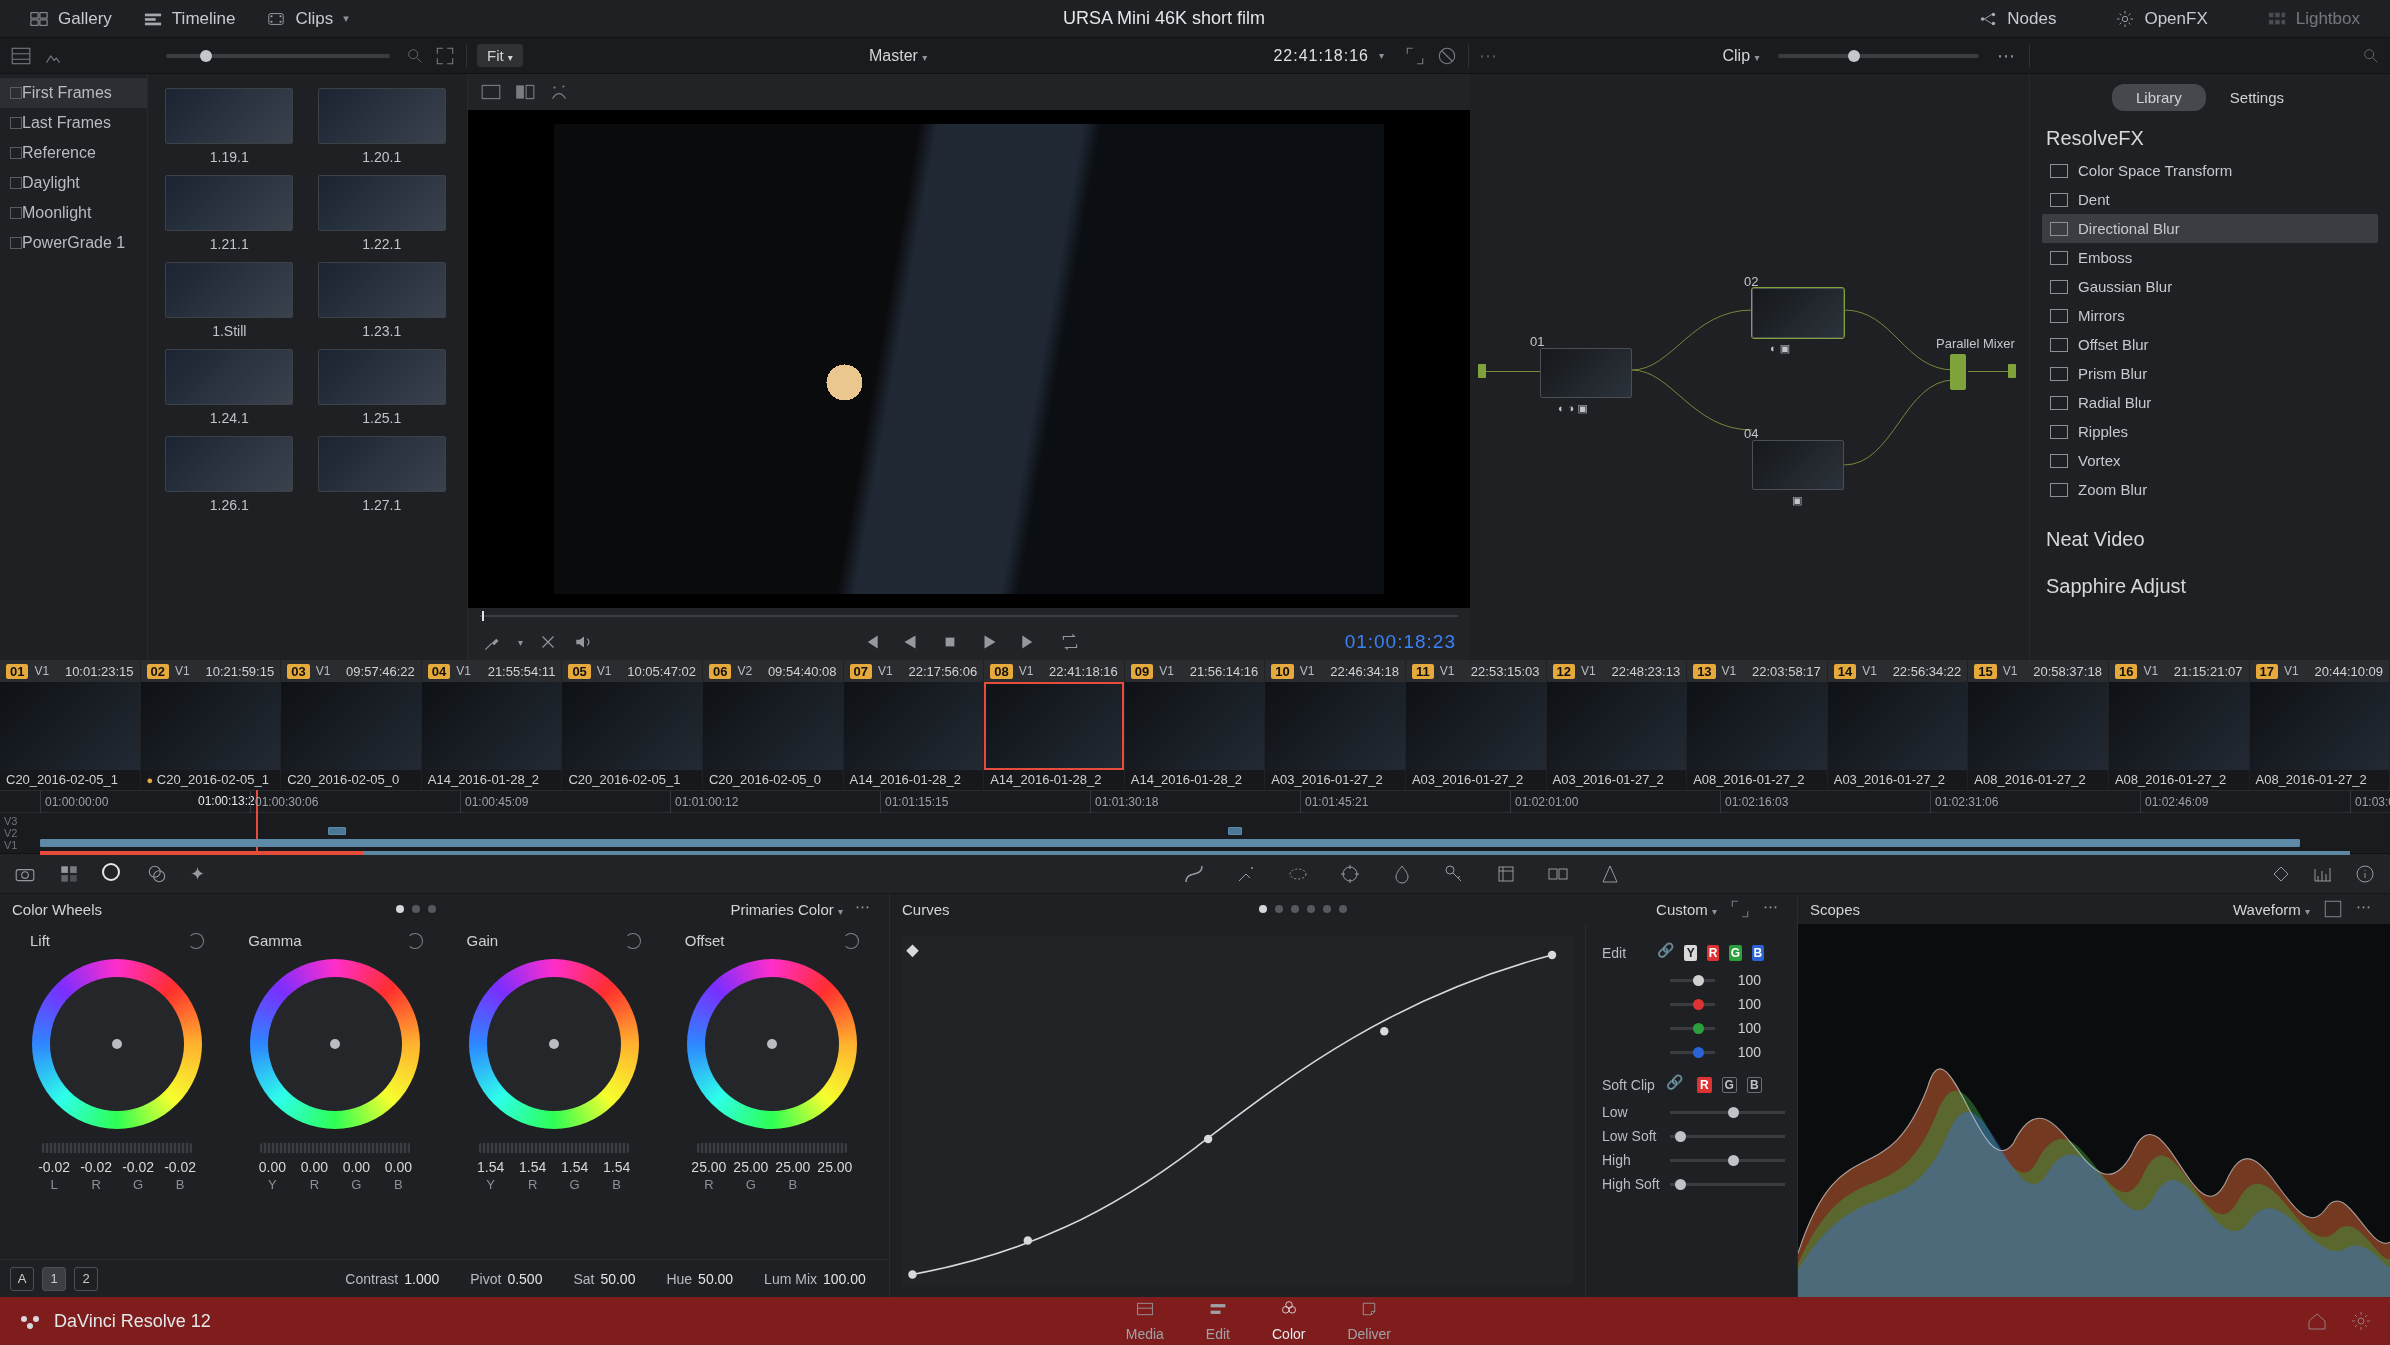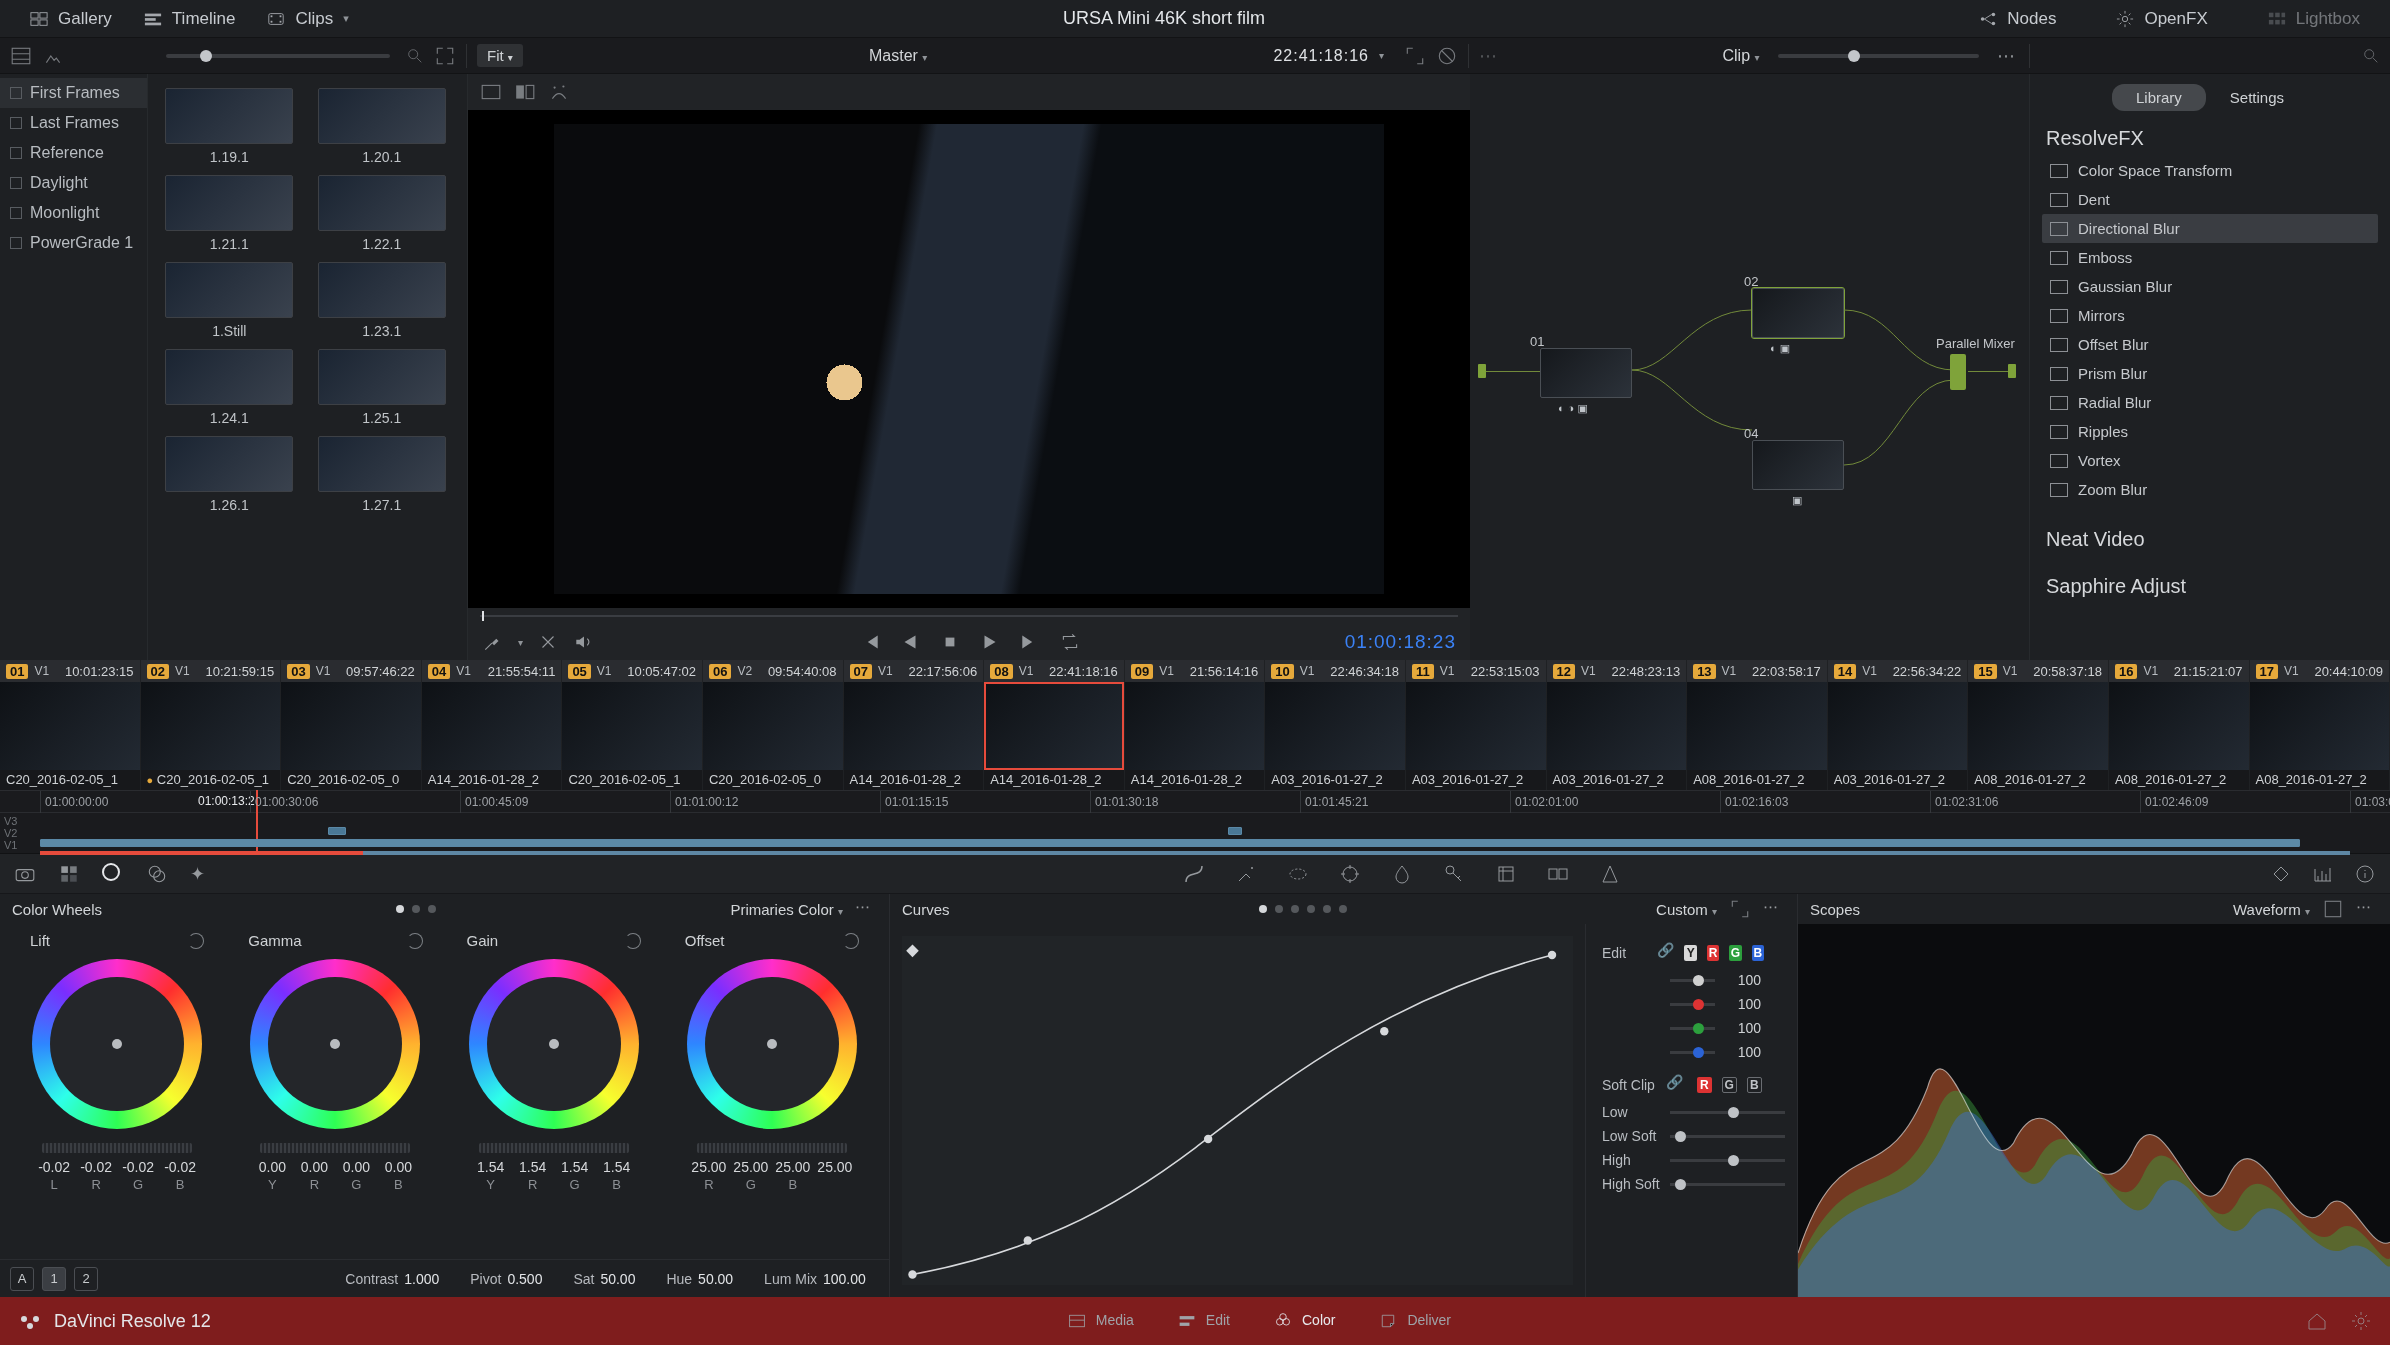--- a/index.html
+++ b/index.html
@@ -25,21 +25,21 @@
   .subbar .seg{display:flex; align-items:center; height:100%; gap:10px; padding:0 10px;}
   .pill{background:#2f3134; border-radius:3px; padding:3px 10px; font-size:15px; color:#cfd2d5;}
   .searchic{width:18px;height:18px;opacity:.6}
   .sep{width:1px; height:24px; background:#2f3134;}
   .slider{position:relative; height:4px; background:#3a3c40; border-radius:2px; flex:1;}
   .slider .knob{position:absolute; top:-4px; width:12px; height:12px; border-radius:50%; background:#c3c6ca;}
 
   
   .upper{display:flex; height:586px; background:#1e2023;}
   .gallery{width:148px; background:#1e2023; border-right:1px solid #272a2d; padding-top:4px;}
-  .gallery .item{display:flex; align-items:center; gap:8px; padding:6px 10px; font-size:16px; color:#b8bcc1;}
+  .gallery .item{display:flex; align-items:center; padding:6px 10px; font-size:16px; color:#b8bcc1;}
   .gallery .item.sel{background:#2b2e32;}
   .gallery .sq{width:12px;height:12px;border:1px solid #585c61;}
 
   .thumbs{width:320px; background:#1e2023; border-right:1px solid #272a2d; overflow:hidden; position:relative;}
   .thumbs-scroll{overflow-y:auto; height:100%;}
   .thumbs-grid{display:grid; grid-template-columns:1fr 1fr; gap:10px 18px; padding:14px 18px 14px 14px;}
   .thumb{display:flex; flex-direction:column; align-items:center; gap:5px;}
   .thumb .img{width:128px; height:56px; background:linear-gradient(135deg,#1a2432,#3a424e); border:1px solid #3d4045; border-radius:2px;}
   .thumb .lbl{font-size:14px; color:#c0c4c8;}
 
@@ -150,21 +150,21 @@
   .adjustrow .btn.sel{background:#3b3e43;}
   .adjustrow .spacer{flex:1;}
   .adjustrow .kv{display:flex; align-items:center; gap:6px; padding:0 10px;}
   .adjustrow .kv .k{font-size:14px;color:#b7babf;}
   .adjustrow .kv .v{font-size:14px;color:#e2e4e7;min-width:46px;}
 
   
   .bottombar{height:48px; background:#7f1d1d; display:flex; align-items:center; padding:0 18px;}
   .bottombar .brand{display:flex; align-items:center; gap:12px; font-size:18px; color:#e4e6e9;}
   .bottombar .pages{flex:1; display:flex; justify-content:center; gap:42px;}
-  .page{display:flex; flex-direction:row; align-items:flex-start; gap:8px; font-size:14px; color:#9fa3a8;}
+  .page{display:flex; flex-direction:column; align-items:center; gap:8px; font-size:14px; color:#9fa3a8;}
   .page.sel{color:#e7e9ec;}
   .page .pic2{width:22px;height:18px;}
   .bottombar .rtools{display:flex; gap:22px;}
 </style>
 </head>
 <body>
 
 <div class="menubar">
   <div class="grp">
     <span class="ic">

